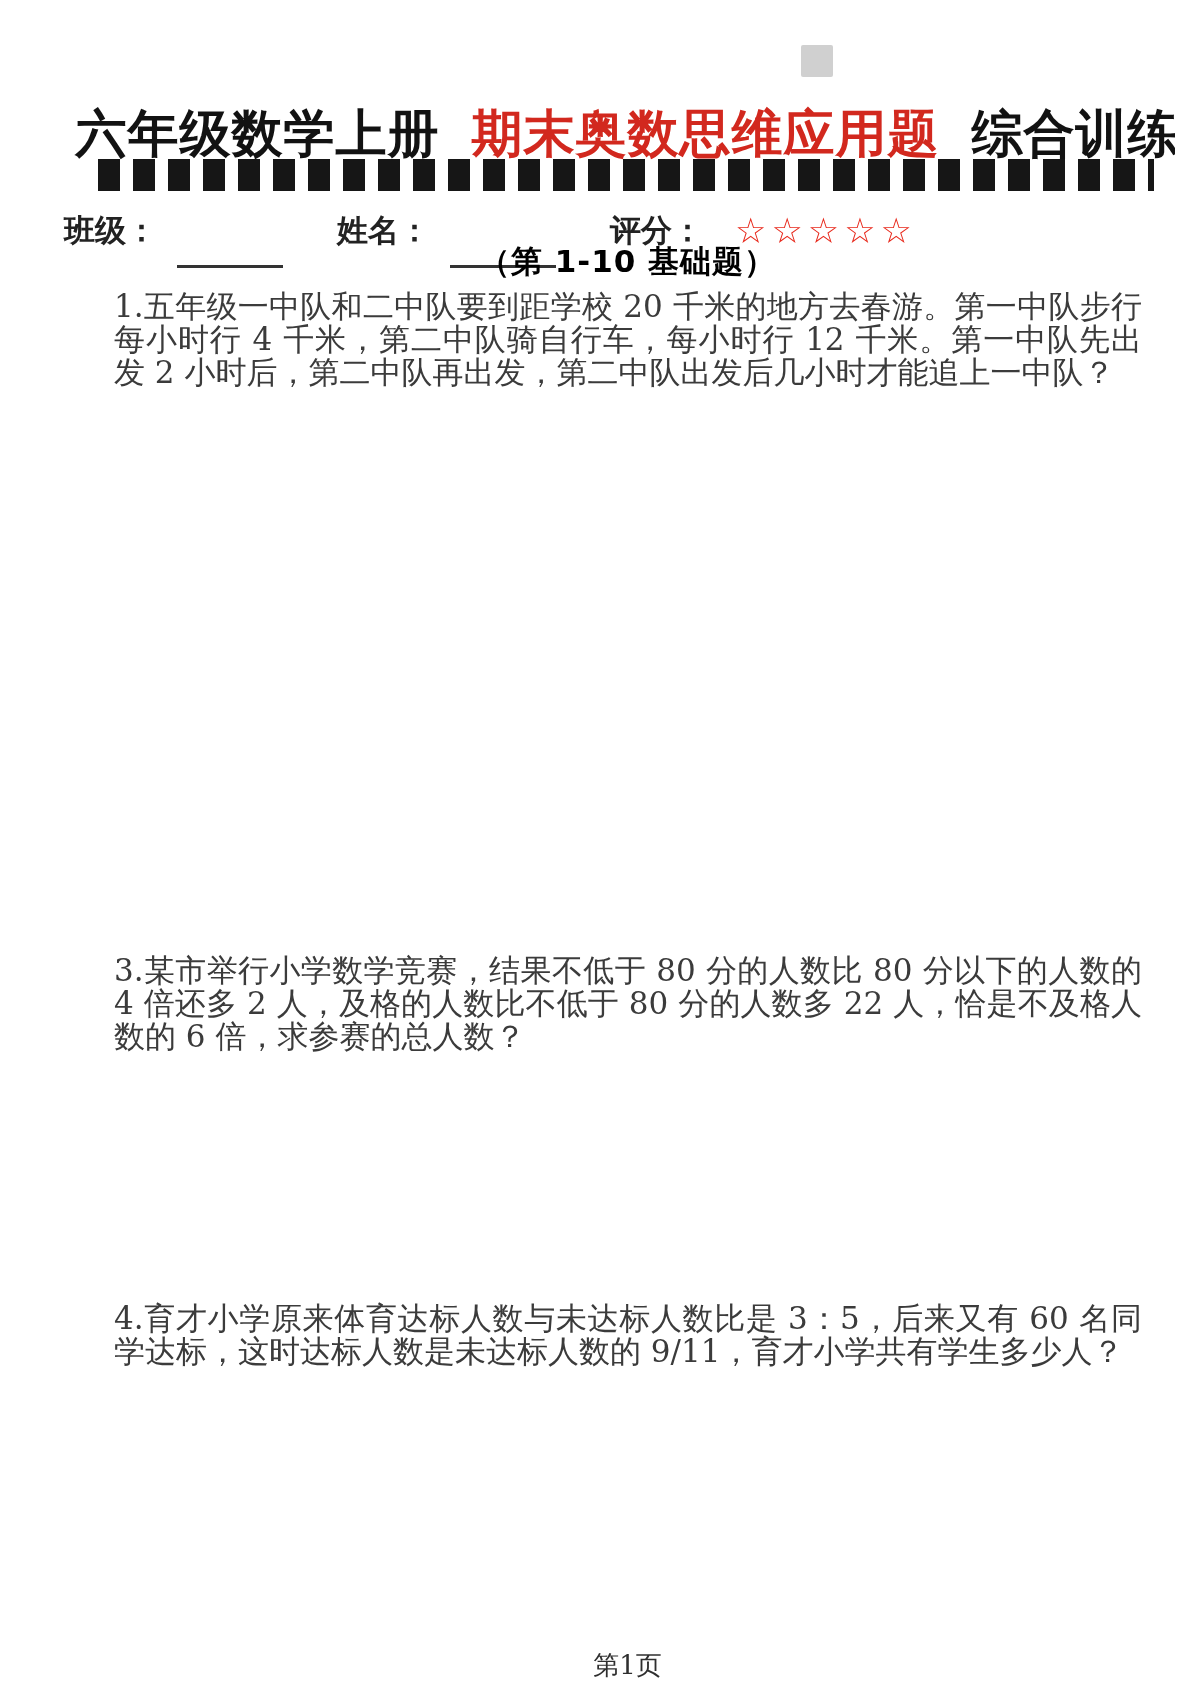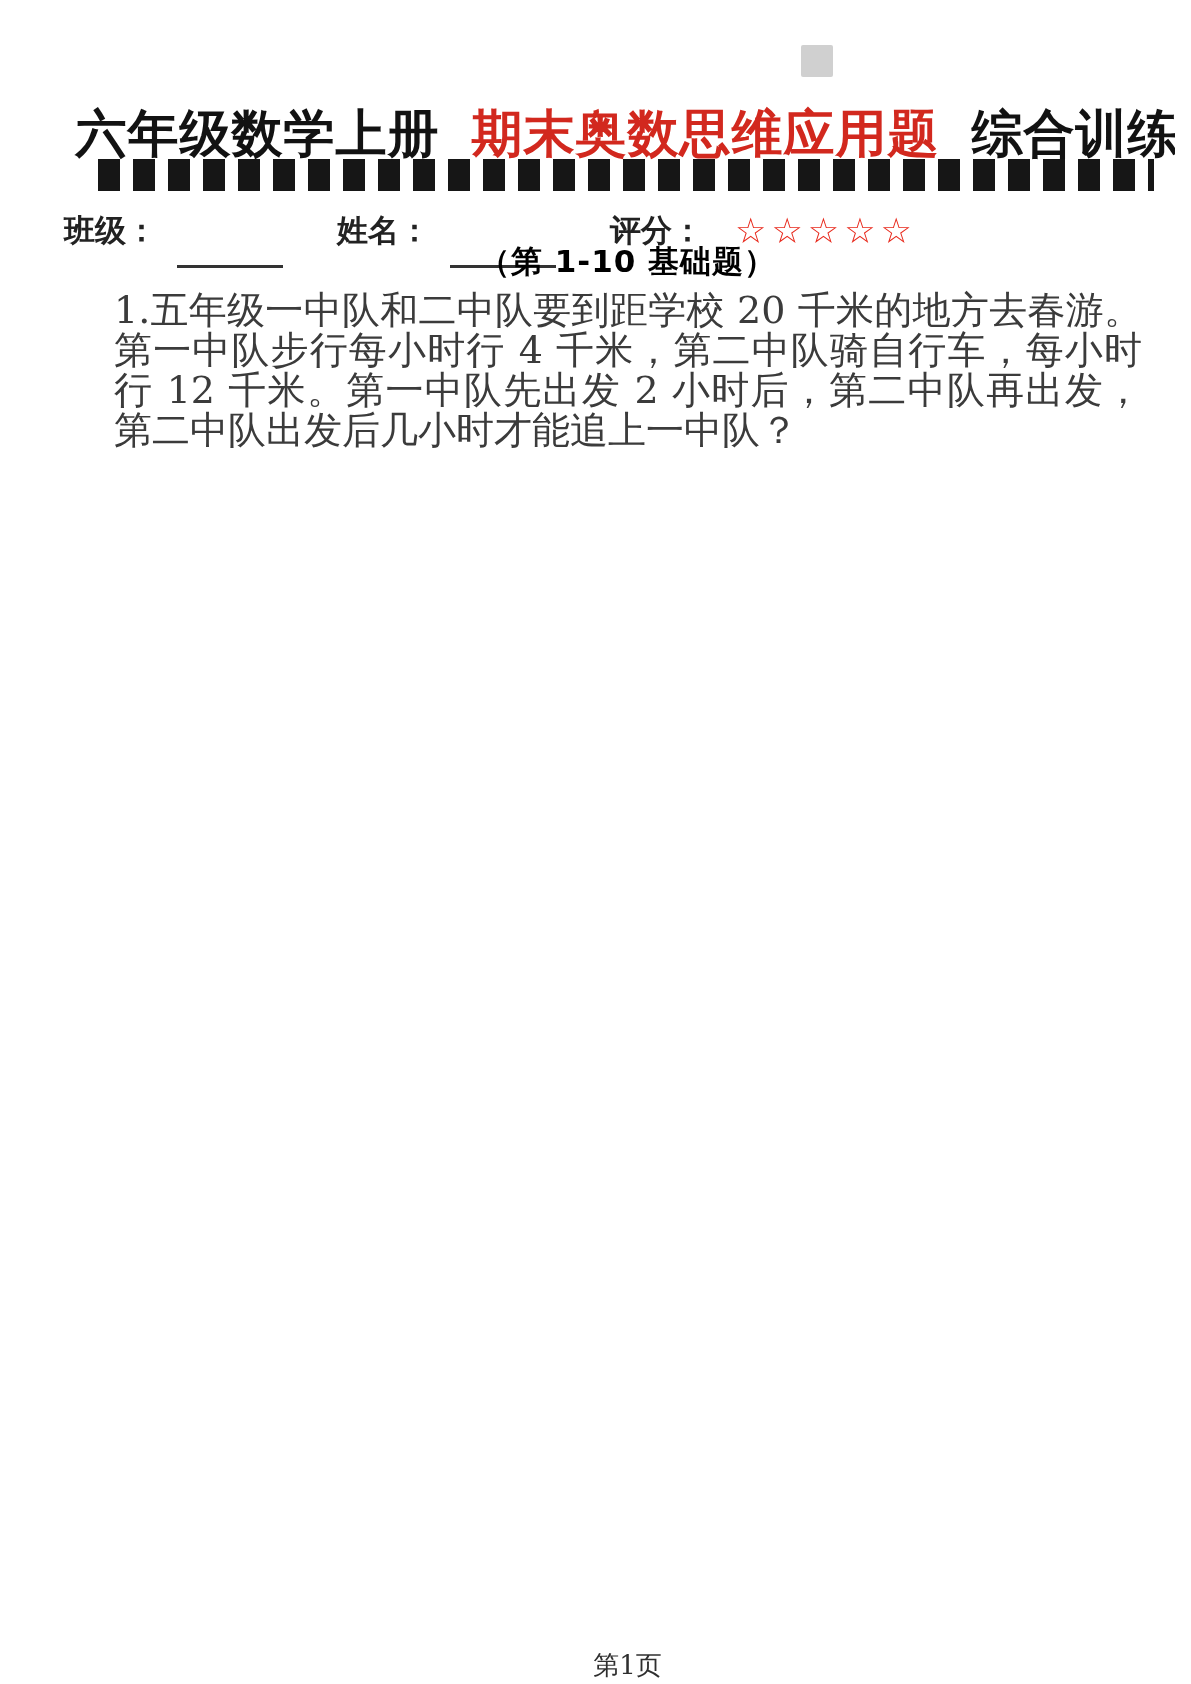--- a/index.html
+++ b/index.html
@@ -71,22 +71,22 @@
     text-align: center;
     font-size: 31px;
     font-weight: bold;
     color: #000000;
     letter-spacing: 1px;
   }
   .problem {
     position: absolute;
     left: 66px;
     width: 1060px;
-    font-size: 38px;
-    line-height: 40px;
+    font-size: 31px;
+    line-height: 33px;
     color: #3b3b3b;
     text-align: justify;
     font-family: "DejaVu Serif", "Liberation Serif", serif;
   }
   .p1 { top: 242px; }
   .p2 { top: 622px; }
   .p3 { top: 906px; }
   .p4 { top: 1254px; }
   .page-footer {
     position: absolute;
@@ -109,17 +109,19 @@
 
   <div class="title-dashes"></div>
 
   <div class="meta-row"><span class="label">班级：</span><span class="blank-line"></span><span class="meta-gap"></span><span class="label">姓名：</span><span class="blank-line"></span><span class="meta-gap"></span><span class="label">评分：</span><span class="stars">☆☆☆☆☆</span></div>
 
   <div class="section-heading">（第 1-10 基础题）</div>
 
   <div class="problem p1">1.五年级一中队和二中队要到距学校 20 千米的地方去春游。第一中队步行每小时行 4 千米，第二中队骑自行车，每小时行 12 千米。第一中队先出发 2 小时后，第二中队再出发，第二中队出发后几小时才能追上一中队？</div>
 
 
+  <div class="problem p3">3.某市举行小学数学竞赛，结果不低于 80 分的人数比 80 分以下的人数的 4 倍还多 2 人，及格的人数比不低于 80 分的人数多 22 人，恰是不及格人数的 6 倍，求参赛的总人数？</div>
 
+  <div class="problem p4">4.育才小学原来体育达标人数与未达标人数比是 3：5，后来又有 60 名同学达标，这时达标人数是未达标人数的 9/11，育才小学共有学生多少人？</div>
 
   <div class="page-footer">第1页</div>
 
 </div>
 
 </body></html>

